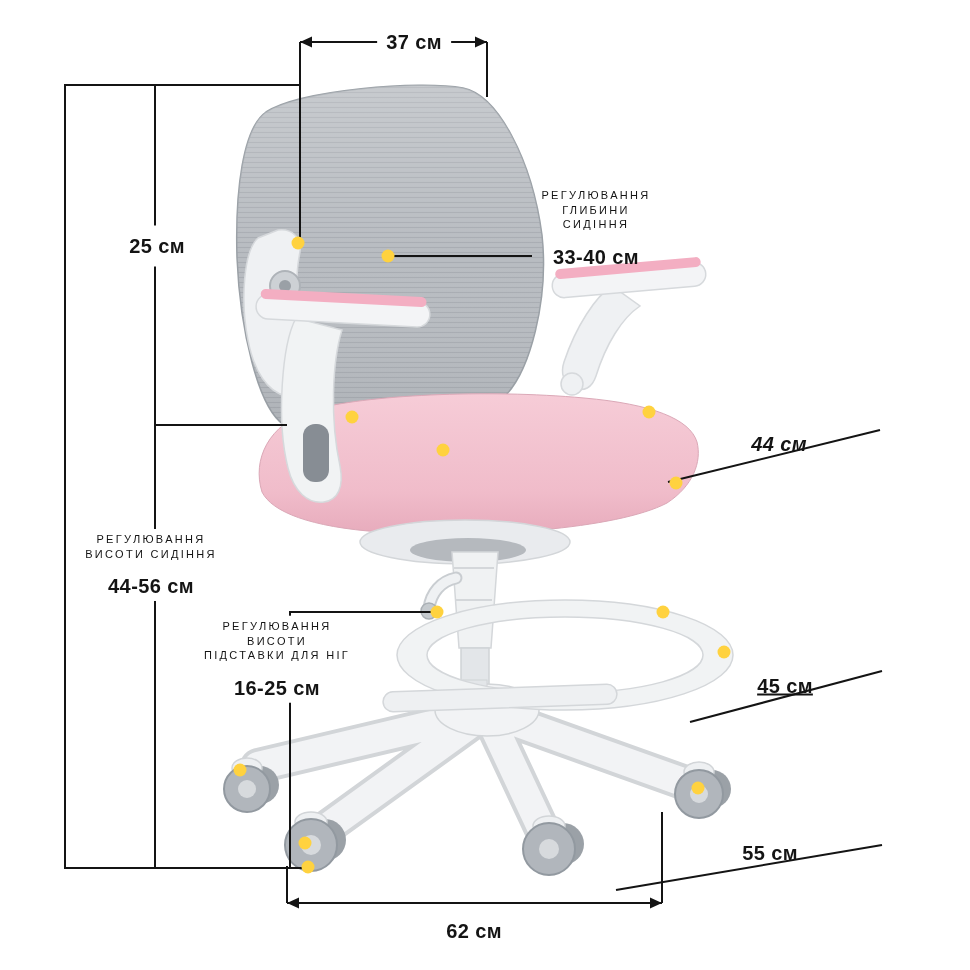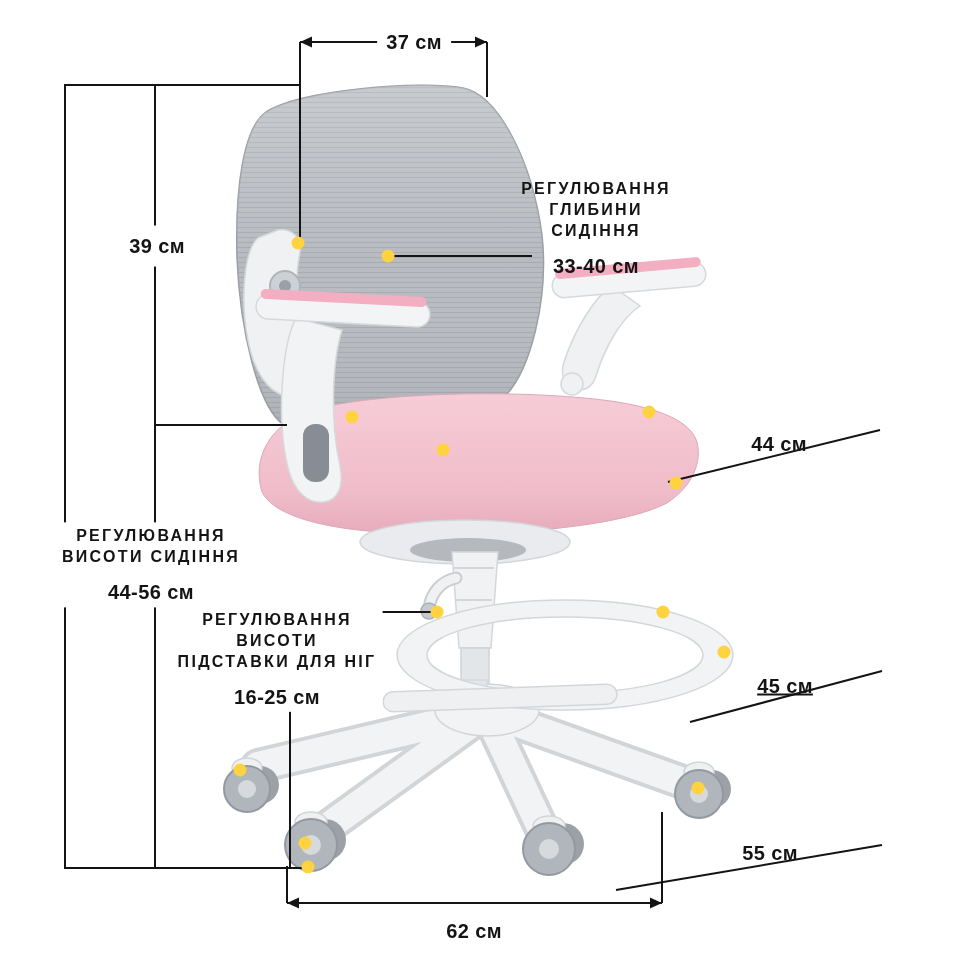--- a/index.html
+++ b/index.html
@@ -3,21 +3,21 @@
 <meta charset="utf-8">
 <style>
   html,body{margin:0;padding:0;}
   body{width:970px;height:970px;background:#ffffff;position:relative;overflow:hidden;
        font-family:"Liberation Sans",sans-serif;color:#141414;}
   :root{--line:#141414;--dot:#ffd23f;}
   .stage{position:absolute;left:0;top:0;width:970px;height:950px;}
   .stage svg{position:absolute;left:0;top:0;}
   .lbl{position:absolute;transform:translate(-50%,-50%);text-align:center;z-index:6;}
   .val{font-weight:700;font-size:20px;letter-spacing:.4px;white-space:nowrap;}
-  .cap{font-weight:700;font-size:16px;letter-spacing:2.3px;line-height:1.32;white-space:nowrap;}
+  .cap{font-weight:400;font-size:11px;letter-spacing:2.3px;line-height:1.32;white-space:nowrap;}
   .bg{background:#ffffff;}
   .pad-h{padding:1px 9px;}
   .pad-v{padding:9px 3px;}
   .blk{padding:3px 6px;}
   .blk .val{margin-top:14px;}
   .dimline{stroke:var(--line);stroke-width:2;fill:none;}
   .arrow{fill:var(--line);}
   .dot{fill:var(--dot);}
 </style>
 </head>
@@ -162,21 +162,21 @@
     <circle class="dot" cx="724" cy="652" r="6.5"></circle>
     <circle class="dot" cx="240" cy="770" r="6.5"></circle>
     <circle class="dot" cx="305" cy="843" r="6.5"></circle>
     <circle class="dot" cx="308" cy="867" r="6.5"></circle>
     <circle class="dot" cx="698" cy="788" r="6.5"></circle>
   </g>
 </svg>
 
   <div class="lbl val bg pad-h" style="left:414px;top:42px;">37 см</div>
 
-  <div class="lbl val bg pad-v" style="left:157px;top:246px;">39 см</div>
+  <div class="lbl val bg pad-v" style="left:157px;top:246px;">25 см</div>
 
 
   <div class="lbl blk bg" style="left:151px;top:565px;">
     <div class="cap">РЕГУЛЮВАННЯ</div>
     <div class="cap">ВИСОТИ СИДІННЯ</div>
     <div class="val">44-56 см</div>
   </div>
 
   <div class="lbl blk bg" style="left:277px;top:659px;">
     <div class="cap">РЕГУЛЮВАННЯ</div>
@@ -185,21 +185,21 @@
     <div class="val">16-25 см</div>
   </div>
 
   <div class="lbl blk" style="left:596px;top:228px;">
     <div class="cap">РЕГУЛЮВАННЯ</div>
     <div class="cap">ГЛИБИНИ</div>
     <div class="cap">СИДІННЯ</div>
     <div class="val">33-40 см</div>
   </div>
 
-  <div class="lbl val" style="left:779px;top:444px;">44 см</div>
+  <div class="lbl val" style="left:779px;top:444px;font-style:italic;">44 см</div>
 
   <div class="lbl val" style="left:785px;top:686px;text-decoration:underline;">45 см</div>
 
   <div class="lbl val" style="left:770px;top:853px;">55 см</div>
 
   <div class="lbl val" style="left:474px;top:931px;">62 см</div>
 
 </div>
 
 </body></html>

